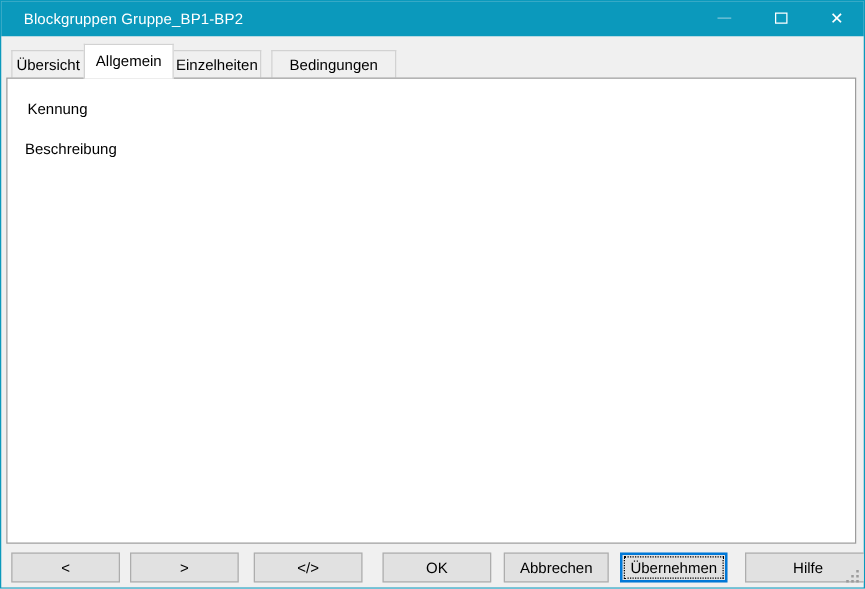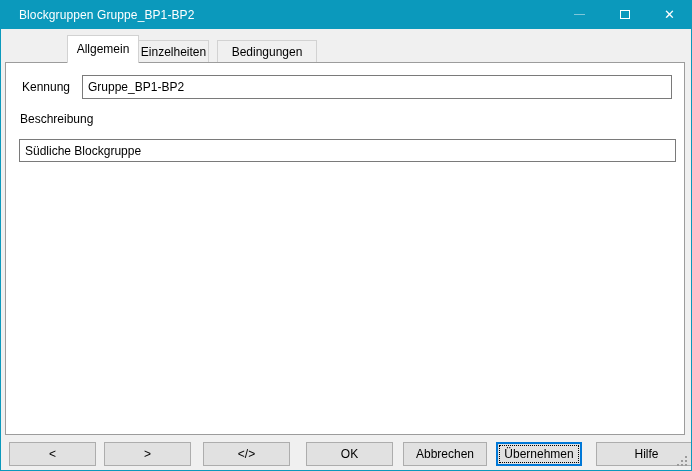--- a/index.html
+++ b/index.html
@@ -79,30 +79,29 @@
       </button>
       <button class="cbtn">
         <span class="max-glyph"></span>
       </button>
       <button class="cbtn">
         <span class="close-glyph">✕</span>
       </button>
     </div>
   </div>
 
+  <div id="tab-uebersicht" class="tab inactive">Übersicht</div>
   <div id="tab-einzelheiten" class="tab inactive">Einzelheiten</div>
   <div id="tab-allgemein" class="tab active">Allgemein</div>
   <div id="tab-bedingungen" class="tab inactive">Bedingungen</div>
 
   <div class="panel">
     <span id="kennung-label" class="field-label">Kennung</span>
-    <input id="kennung-input" class="text-input" type="text" value="Gruppe_BP1-BP2" style="">
 
     <span id="beschreibung-label" class="field-label">Beschreibung</span>
-    <input id="beschreibung-input" class="text-input" type="text" value="Südliche Blockgruppe" style="">
   </div>
 
   <button id="btn-back" class="btn">&lt;</button>
   <button id="btn-forward" class="btn">&gt;</button>
   <button id="btn-code" class="btn">&lt;/&gt;</button>
   <button id="btn-ok" class="btn">OK</button>
   <button id="btn-cancel" class="btn">Abbrechen</button>
   <button id="btn-apply" class="btn">Übernehmen</button>
   <button id="btn-help" class="btn">Hilfe</button>
 

